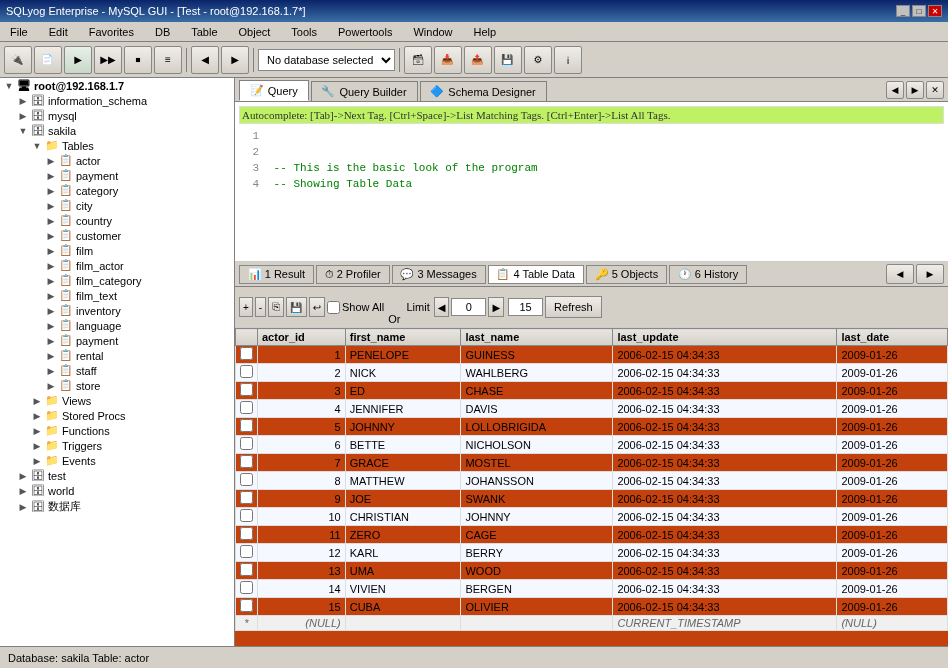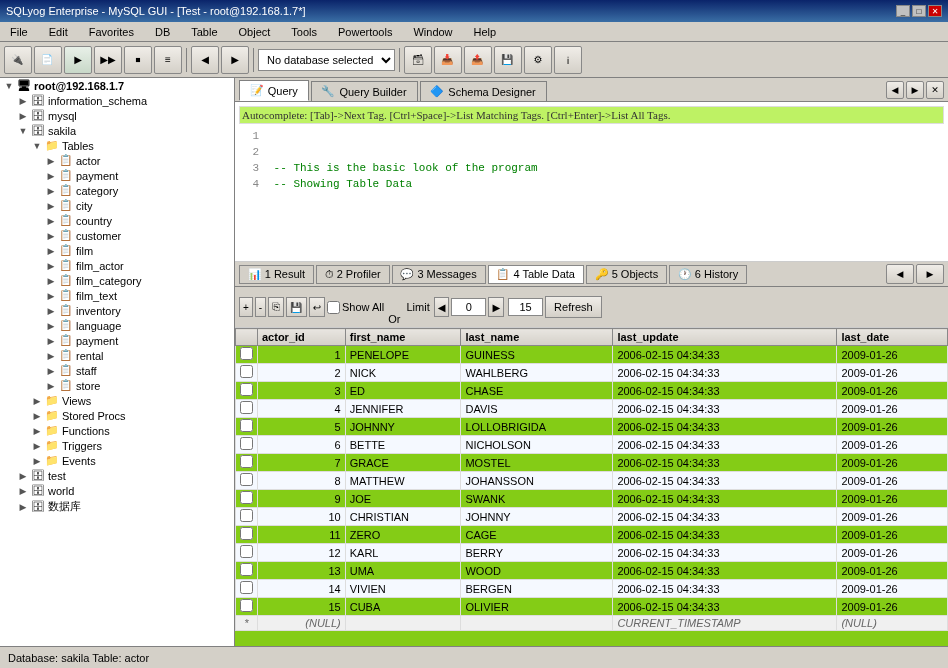--- a/index.html
+++ b/index.html
@@ -51,21 +51,21 @@
     .result-tab.active { background: white; }
     
     
     #table-toolbar { background: #d4d0c8; padding: 2px 4px; display: flex; align-items: center; gap: 2px; border-bottom: 1px solid #ccc; }
     .tbl-btn { background: linear-gradient(to bottom, #f0ede8, #d4d0c8); border: 1px solid #888; padding: 1px 3px; cursor: pointer; font-size: 10px; height: 20px; display: flex; align-items: center; }
     .limit-input { width: 35px; border: 1px solid #888; font-size: 11px; text-align: center; height: 18px; }
     .refresh-btn { background: linear-gradient(to bottom, #f0ede8, #d4d0c8); border: 1px solid #888; padding: 2px 8px; cursor: pointer; font-size: 11px; height: 22px; }
     .show-all-check { display: flex; align-items: center; gap: 2px; font-size: 11px; }
     
     
-    #data-table-container { flex: 1; overflow: auto; background: #84cc16; }
+    #data-table-container { flex: 1; overflow: auto; background: #c2410c; }
     #data-table { border-collapse: collapse; font-size: 11px; width: 100%; }
     #data-table th { background: linear-gradient(to bottom, #e8e5e0, #d4d0c8); border: 1px solid #888; padding: 2px 4px; text-align: left; font-weight: bold; position: sticky; top: 0; }
     #data-table td { border: 1px solid #ddd; padding: 1px 4px; white-space: nowrap; }
     #data-table tr:nth-child(even) { background: #f5f9ff; }
     .checkbox-cell { width: 20px; text-align: center; }
     .null-row { background: #f0f0f0 !important; color: #666; font-style: italic; }
     
     
     #status-bar { background: #d4d0c8; border-top: 1px solid #808080; padding: 4px 8px; font-size: 11px; height: 22px; display: flex; align-items: center; }
   </style>

